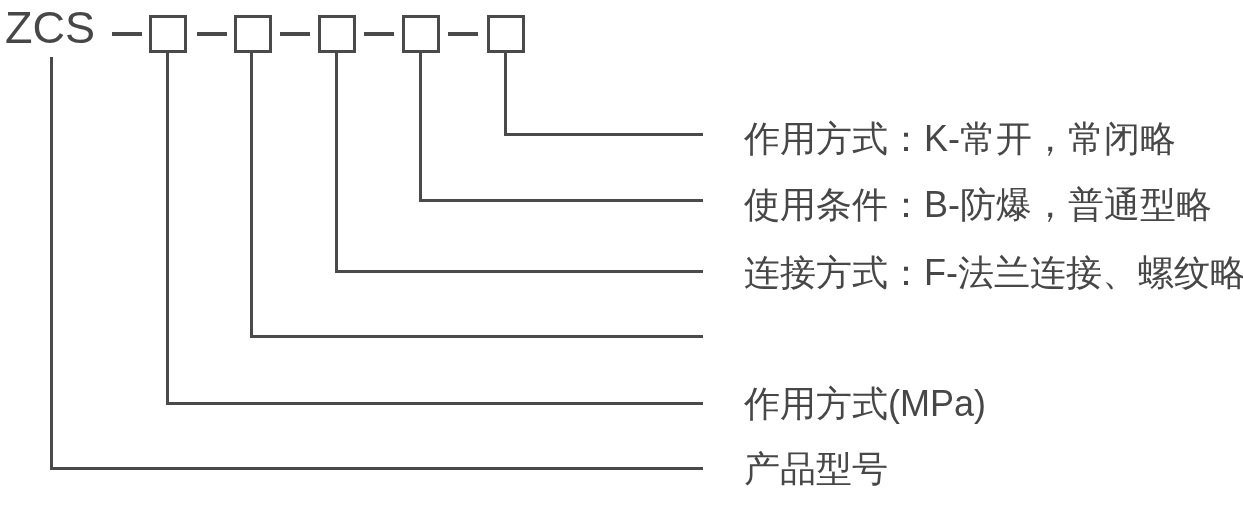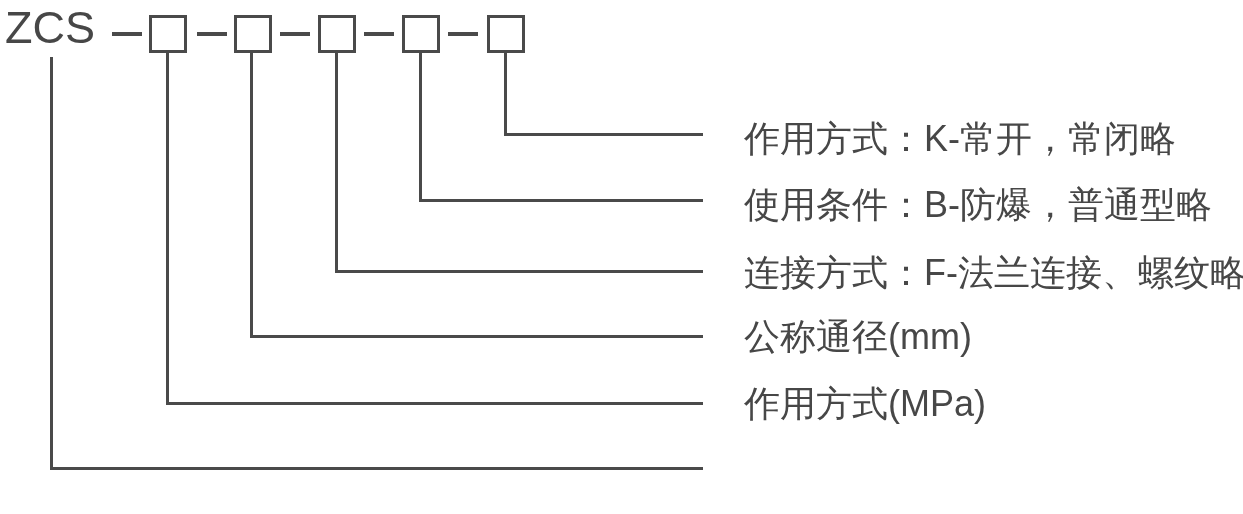--- a/index.html
+++ b/index.html
@@ -83,16 +83,16 @@
 
   <div class="vline" style="left:419px;top:53px;height:149px"></div>
   <div class="hline" style="left:419px;top:199px;width:284px"></div>
 
   <div class="vline" style="left:504px;top:53px;height:83px"></div>
   <div class="hline" style="left:504px;top:133px;width:199px"></div>
 
   <div class="row-label" style="top:118px">作用方式：K-常开，常闭略</div>
   <div class="row-label" style="top:252px">连接方式：F-法兰连接、螺纹略</div>
   <div class="row-label" style="top:184px">使用条件：B-防爆，普通型略</div>
-  <div class="row-label" style="top:316px">公称通径(mm)</div>
   <div class="row-label" style="top:383px">作用方式(MPa)</div>
+  <div class="row-label" style="top:448px">产品型号</div>
 
 </div>
 
 </body></html>

